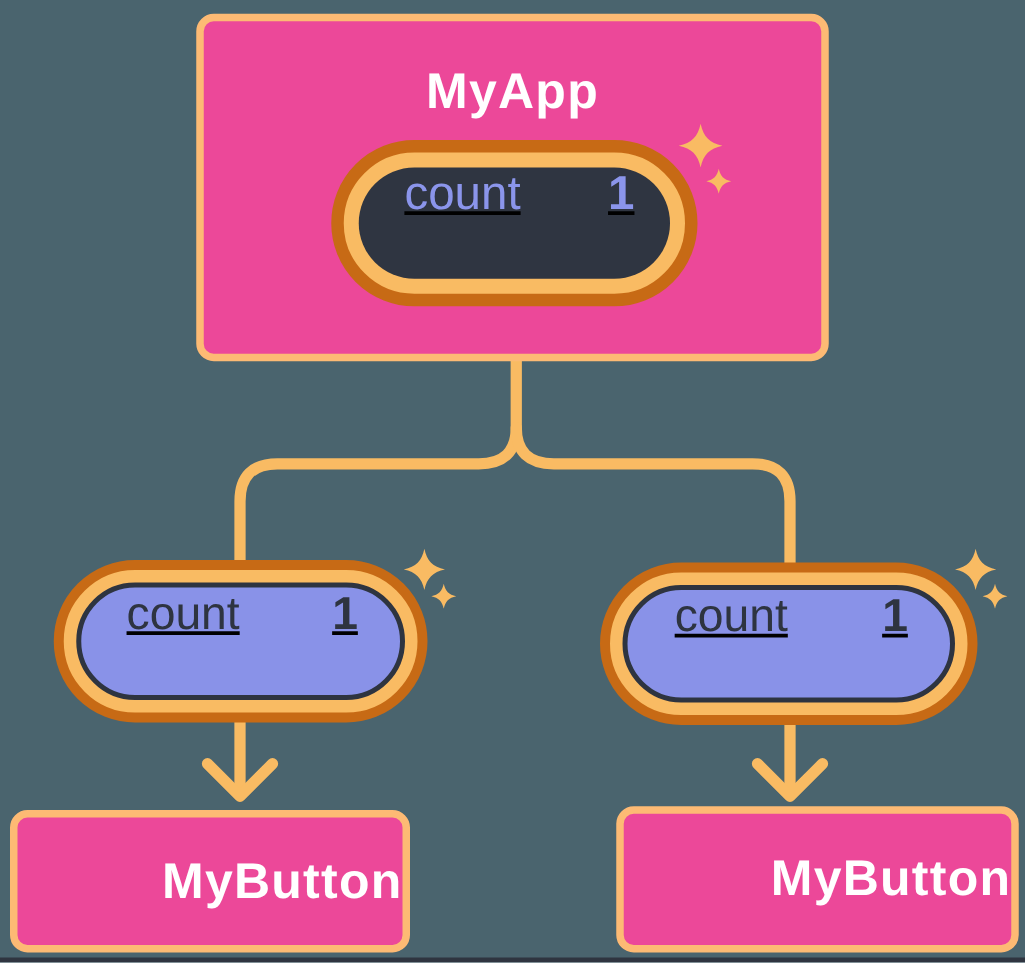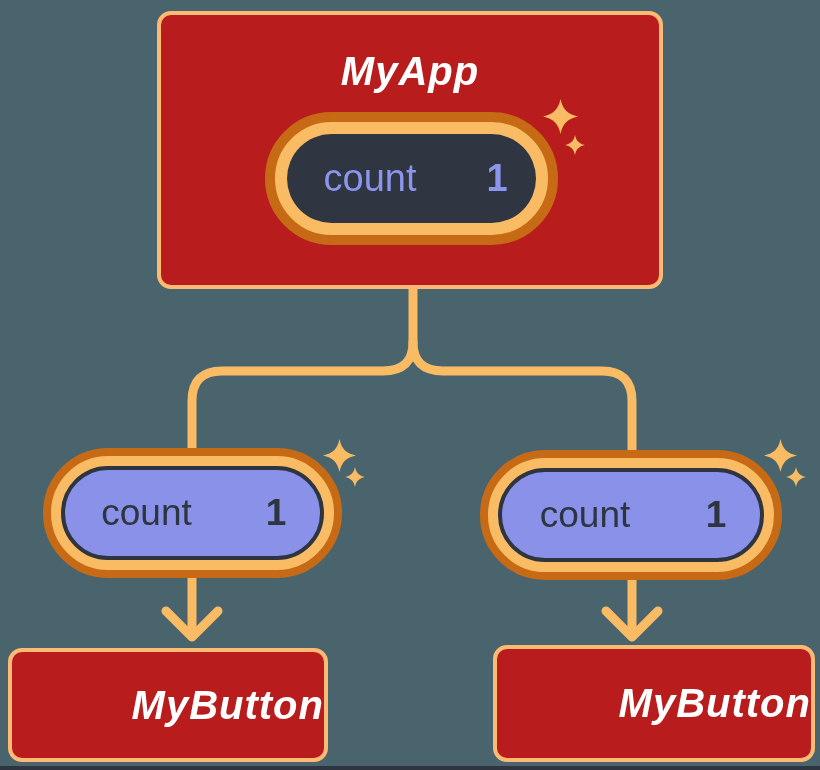--- a/index.html
+++ b/index.html
@@ -10,24 +10,23 @@
     background: #4A646E;
     overflow: hidden;
     font-family: "Liberation Sans", sans-serif;
   }
   svg.overlay { position: absolute; left: 0; top: 0; pointer-events: none; }
 
   
   .node-card {
     position: absolute;
     box-sizing: border-box;
-    background: #b91c1c;
-    border: 4px solid #fdba74;
+    background: #ec4899;
+    border: 6px solid #fdba74;
     border-radius: 14px;
-    font-style: italic;
   }
   .root-card   { left: 157px; top: 11px;  width: 506px; height: 278px; }
   .btn-card-l  { left: 8px;   top: 648px; width: 320px; height: 114px; }
   .btn-card-r  { left: 493px; top: 645px; width: 322px; height: 117px; }
   .node-title {
     color: #FFFFFF;
     font-size: 40px;
     font-weight: 600;
     letter-spacing: 1px;
     text-align: center;
@@ -42,22 +41,23 @@
     border-radius: 999px;
     background: #F9BB63;           
     border: 10px solid #C76A15;    
     padding: 12px;
   }
   .pill-inner {
     box-sizing: border-box;
     width: 100%; height: 100%;
     border-radius: 999px;
     display: flex;
-    align-items: center;
+    align-items: flex-start;
     overflow: hidden;
+    text-decoration: underline;
   }
   .seg { display: flex; align-items: center; justify-content: center; }
 
   
   .state-pill { left: 265px; top: 112px; width: 293px; height: 133px; }
   .state-pill .pill-inner { background: #2F3541; }
   .state-pill .seg-key { flex: 1; color: #8B95EB; font-size: 38px; font-weight: 400; }
   .state-pill .divider { width: 5px; background: #F9BB63; }
   .state-pill .seg-val { width: 78px; color: #8B95EB; font-size: 38px; font-weight: 700; }
 

